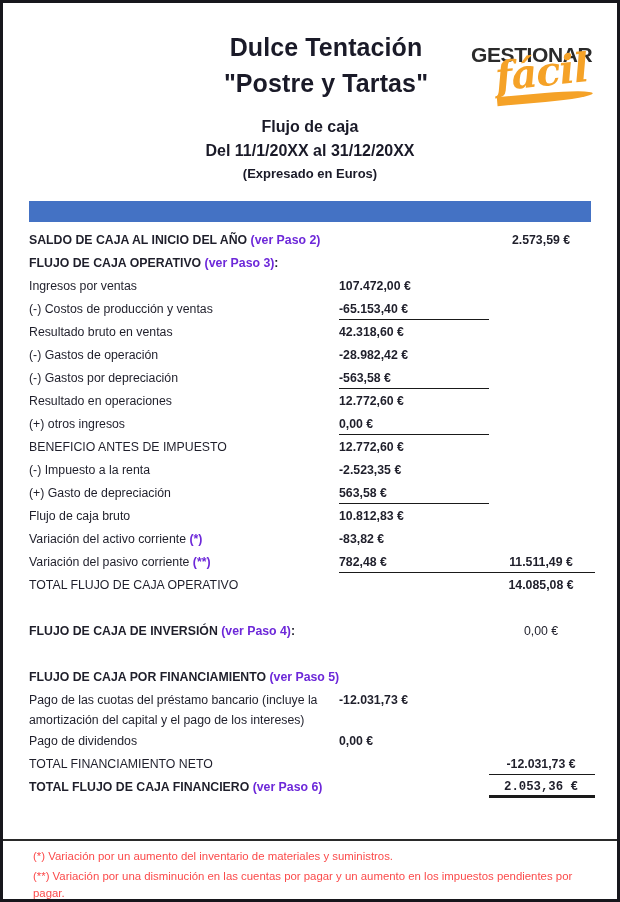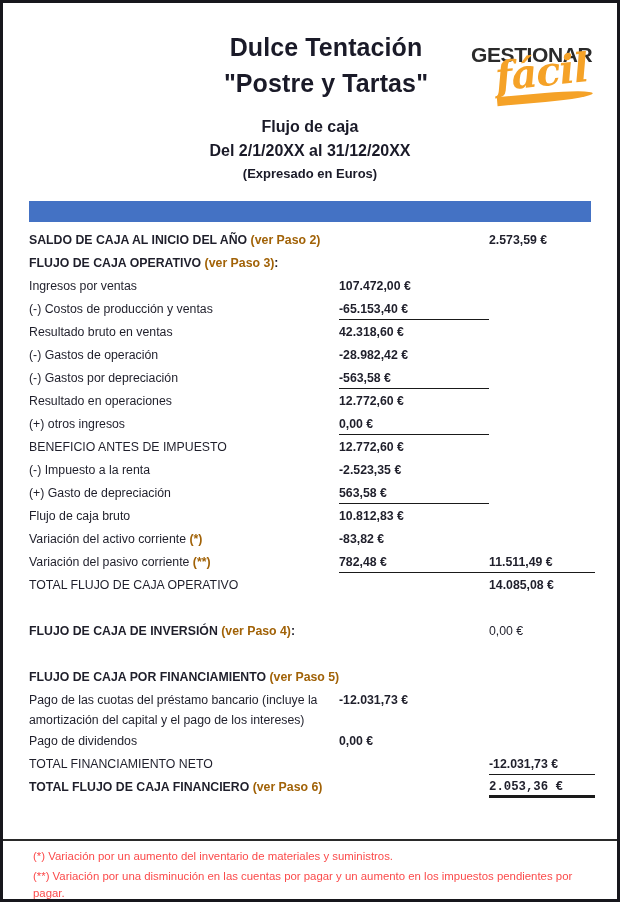--- a/index.html
+++ b/index.html
@@ -140,28 +140,28 @@
   }
   .col2 {
     flex: 0 0 150px;
     line-height: 23px;
     padding-right: 4px;
     box-sizing: border-box;
     white-space: nowrap;
   }
   .col3 {
     flex: 0 0 106px;
-    text-align: left;
+    text-align: center;
     line-height: 23px;
     padding-right: 2px;
     box-sizing: border-box;
     white-space: nowrap;
   }
   .b { font-weight: bold; }
-  .red { color: #a16207; font-weight: bold; }
+  .red { color: #6d28d9; font-weight: bold; }
   .spacer { height: 23px; }
 
   
   .ul-c2 { border-bottom: 1.6px solid #1a1a1a; height: 22px; }
   .ul-c3 { border-bottom: 1.6px solid #1a1a1a; height: 22px; }
   .ul-both { border-bottom: 1.6px solid #1a1a1a; height: 22px; }
   .ul-thick { border-bottom: 3px solid #1a1a1a; height: 22px; font-family: Liberation Mono, monospace; }
 
   
   .foot-rule {
@@ -185,21 +185,21 @@
 </head>
 <body>
 
 <div class="page">
 
   <div class="header">
     <div class="title-block">
       <div class="title-line1">Dulce Tentación</div>
       <div class="title-line2">"Postre y Tartas"</div>
       <div class="subtitle1">Flujo de caja</div>
-      <div class="subtitle2">Del 2/1/20XX al 31/12/20XX</div>
+      <div class="subtitle2">Del 11/1/20XX al 31/12/20XX</div>
       <div class="subtitle3">(Expresado en Euros)</div>
     </div>
 
     <div class="logo">
       <div class="logo-word">GESTIONAR</div>
       <div class="logo-script">fácil</div>
       <div class="logo-swoosh"></div>
     </div>
   </div>
 

